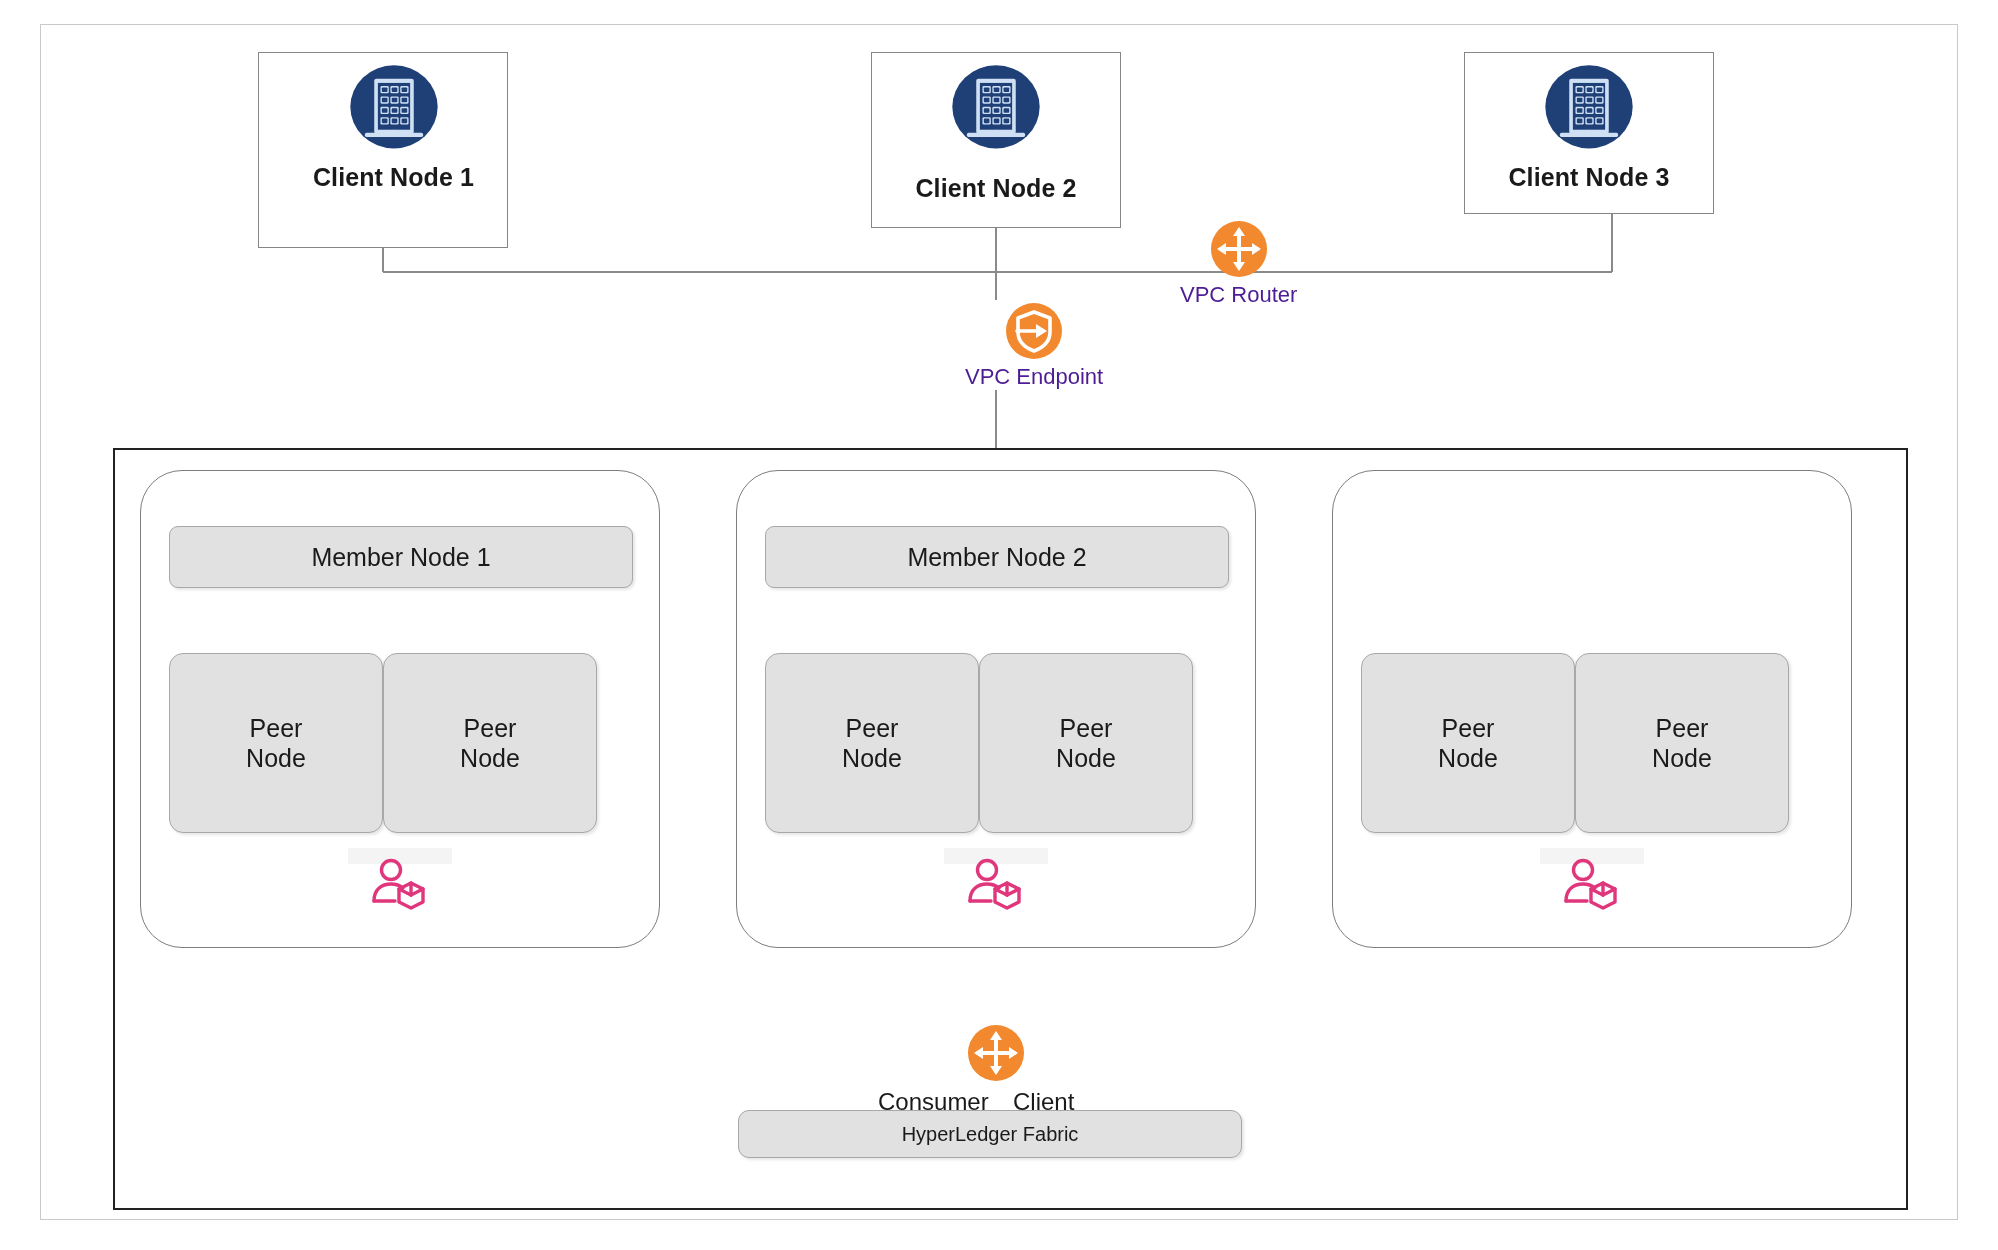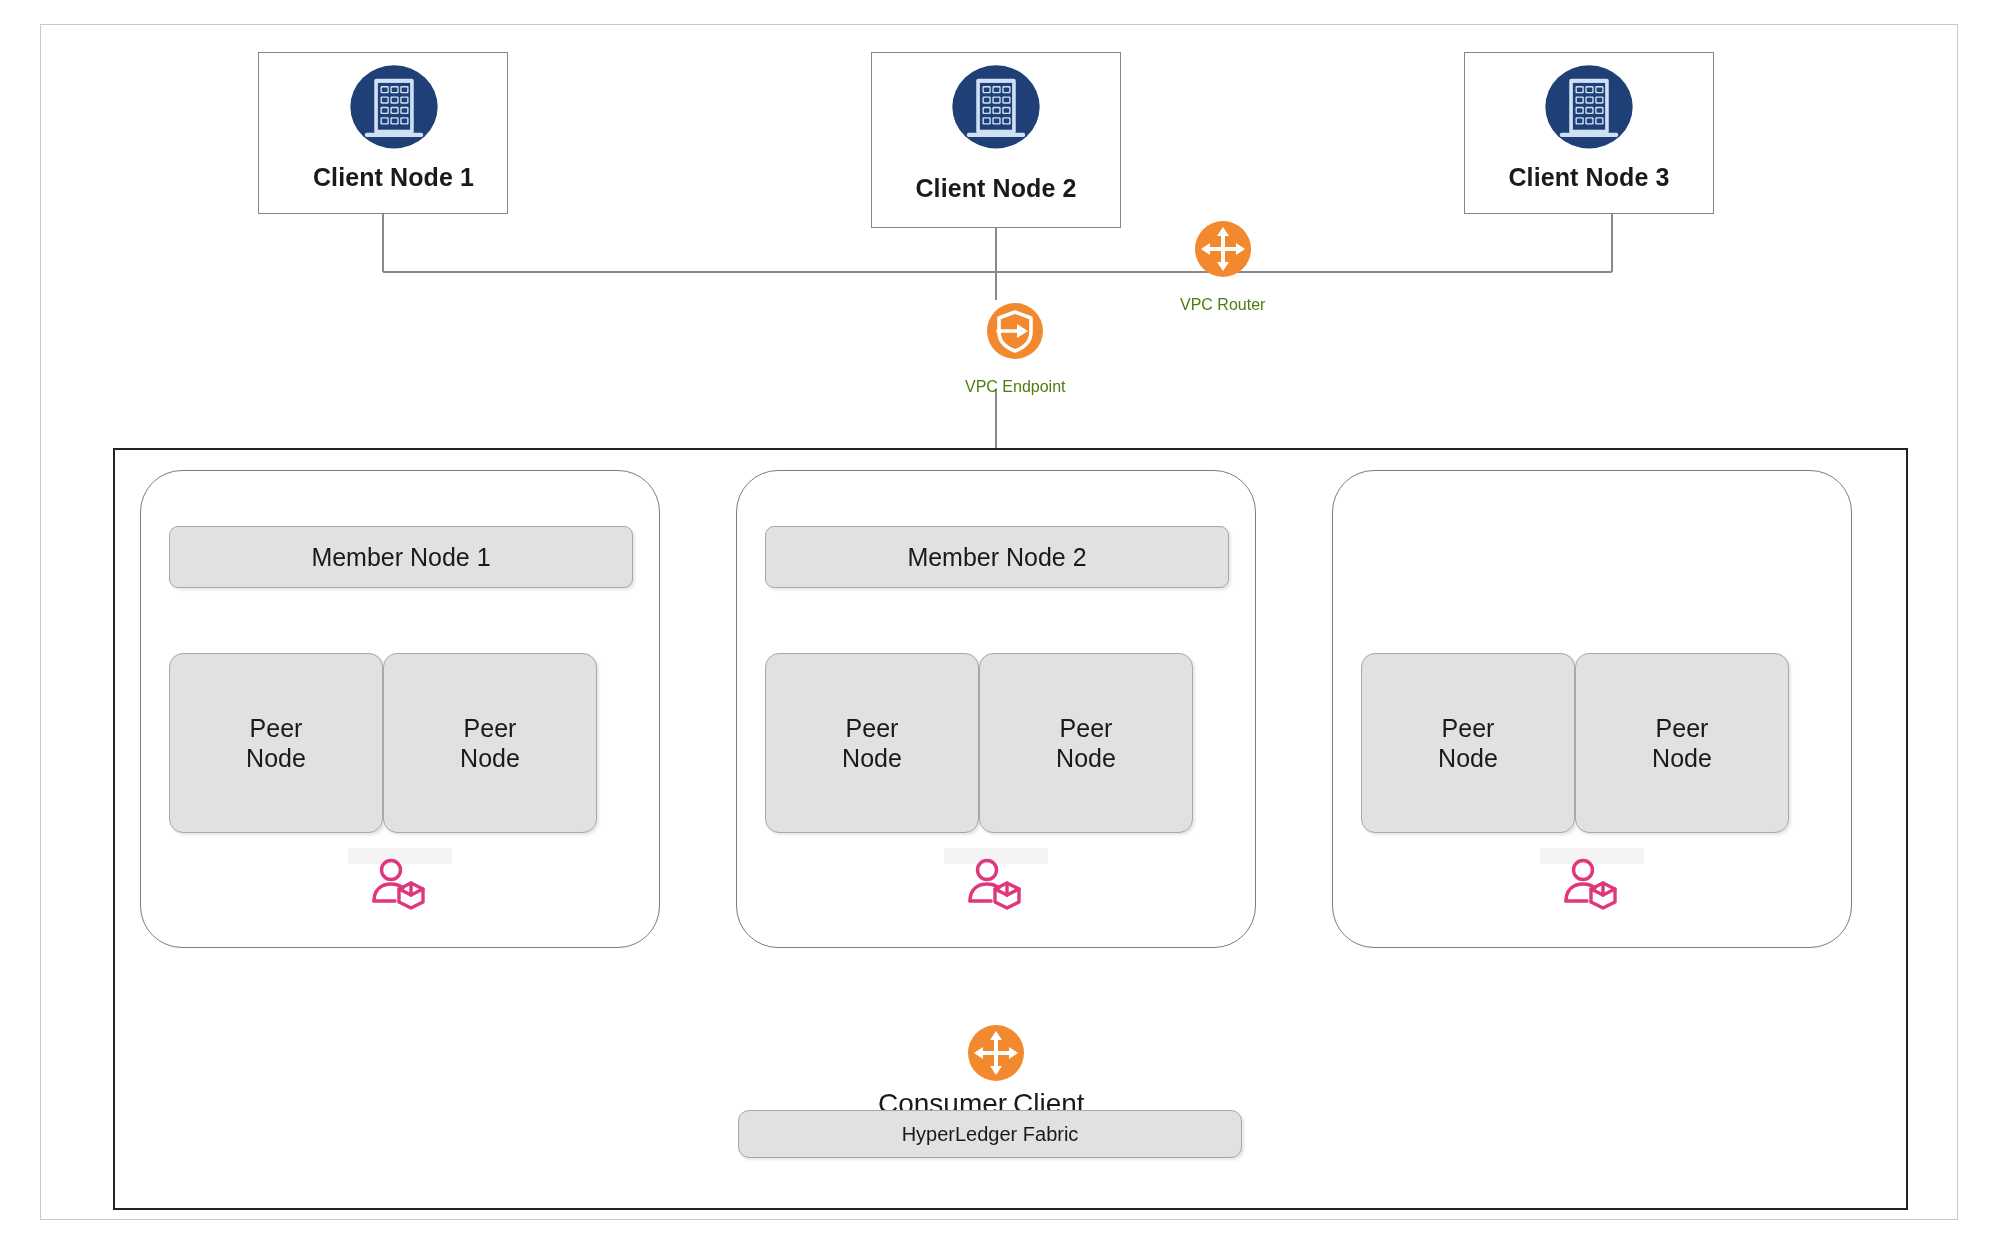--- a/index.html
+++ b/index.html
@@ -61,28 +61,28 @@
     display: block;
   }
   
   .aws-icon-group {
     position: absolute;
     display: flex;
     flex-direction: column;
     align-items: center;
   }
   .aws-icon-group .icon-caption {
-    font-size: 16px;
-    color: #4d7c0f;
+    font-size: 22px;
+    color: #4c1d95;
     white-space: nowrap;
-    margin-top: 16px;
+    margin-top: 2px;
   }
   .split-caption {
     position: absolute;
-    font-size: 28px;
+    font-size: 24px;
     color: #1a1a1a;
     white-space: nowrap;
   }
   
   .vpc-box {
     position: absolute;
     left: 113px;
     top: 448px;
     width: 1795px;
     height: 762px;
@@ -222,21 +222,21 @@
       <path d="M 1612 948 L 1612 1003"></path>
 
       <path d="M 383 1003 L 1612 1003"></path>
 
       <path d="M 996 1003 L 996 1022"></path>
 
       <path d="M 996 1060 L 996 1110"></path>
     </g>
   </svg>
 
-  <div class="client-card" style="left:258px; top:52px; width:250px; height:162px;padding-left:21px;">
+  <div class="client-card" style="left:258px; top:52px; width:250px; height:196px;padding-left:21px;">
     <svg class="client-icon" viewBox="0 0 100 100">
       <ellipse cx="50" cy="46" rx="42" ry="40" fill="#1f3f77"></ellipse>
       <g fill="#cfe0f5">
         <rect x="31" y="19" width="38" height="53" rx="2"></rect>
       </g>
       <g fill="#1f3f77">
         <rect x="34.5" y="23" width="31" height="45"></rect>
       </g>
       <g fill="#cfe0f5">
         <rect x="37" y="26" width="8" height="7" rx="1.3"></rect>

